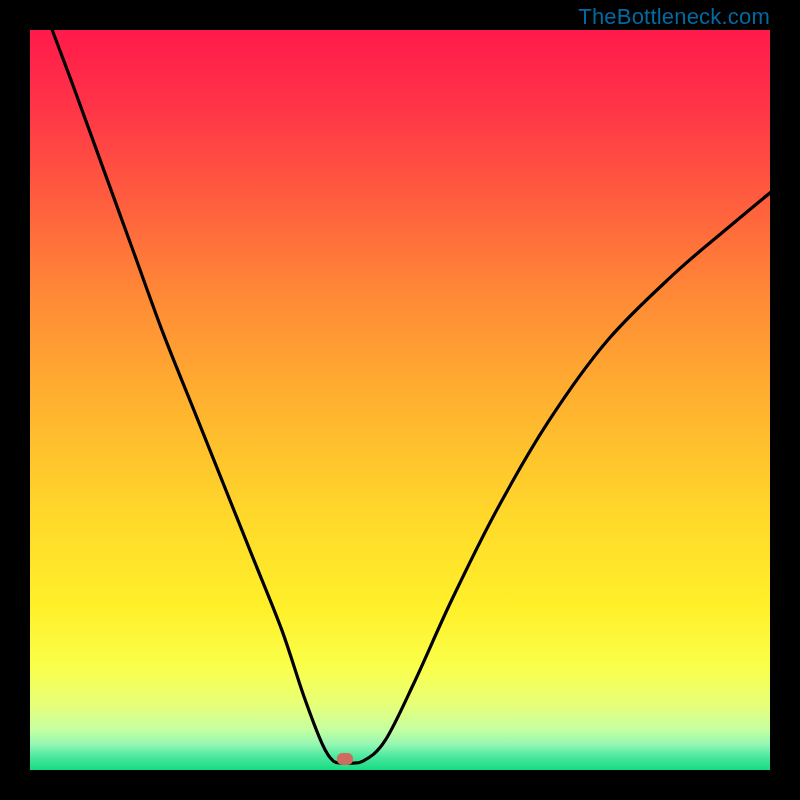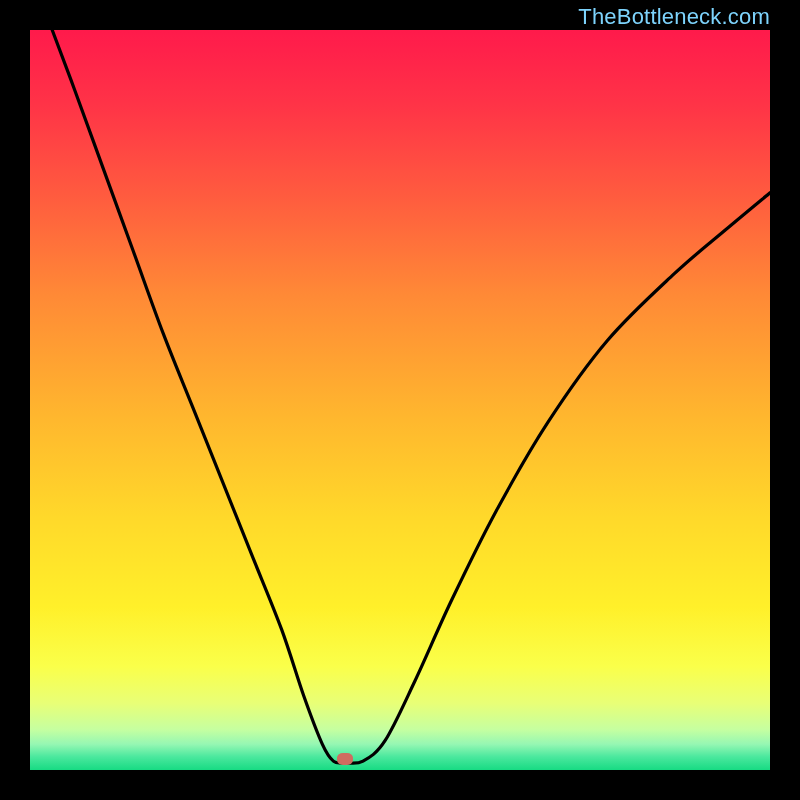--- a/index.html
+++ b/index.html
@@ -45,21 +45,21 @@
     position: absolute;
     width: 16px;
     height: 12px;
     border-radius: 6px / 5px;
     transform: translate(-50%, -50%);
   }
   .watermark {
     position: absolute;
     top: 4px;
     right: 30px;
-    color: #7dd3fc;
+    color: #0369a1;
     font-size: 22px;
     font-weight: 500;
     letter-spacing: 0.2px;
   }
 </style>
 </head>
 <body>
 
 <div class="frame">
 

